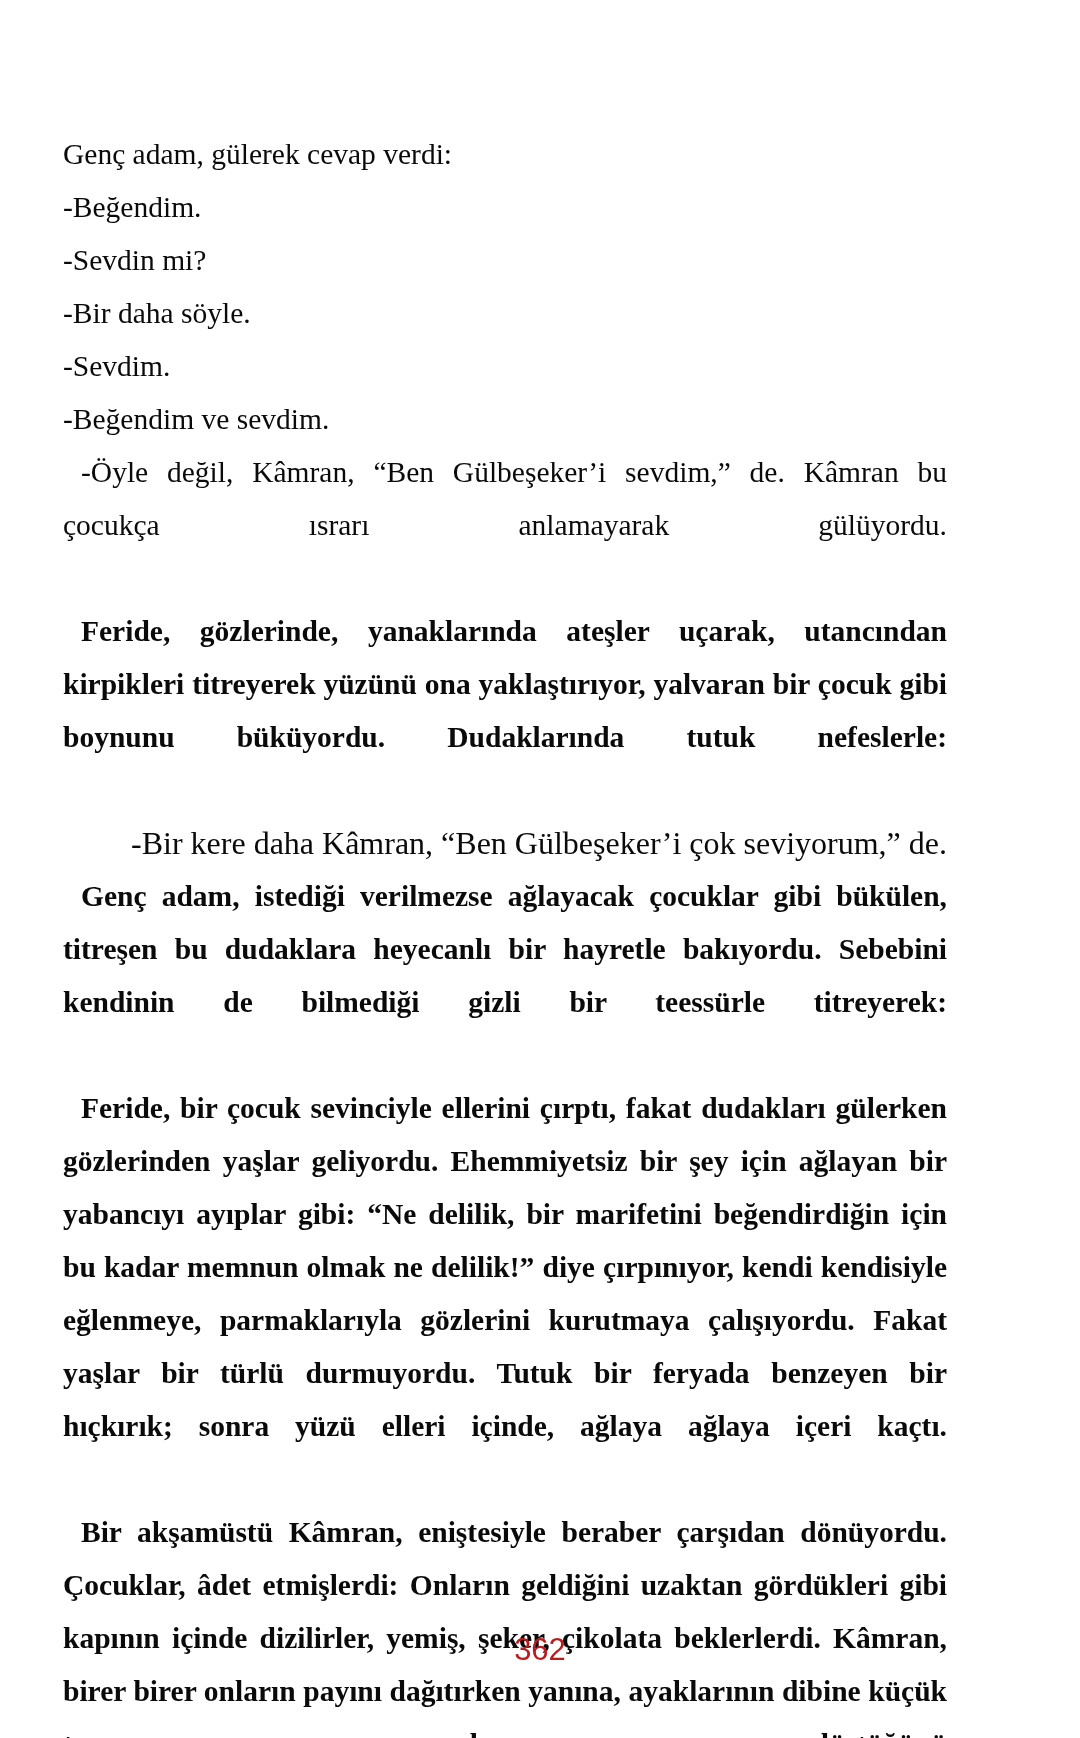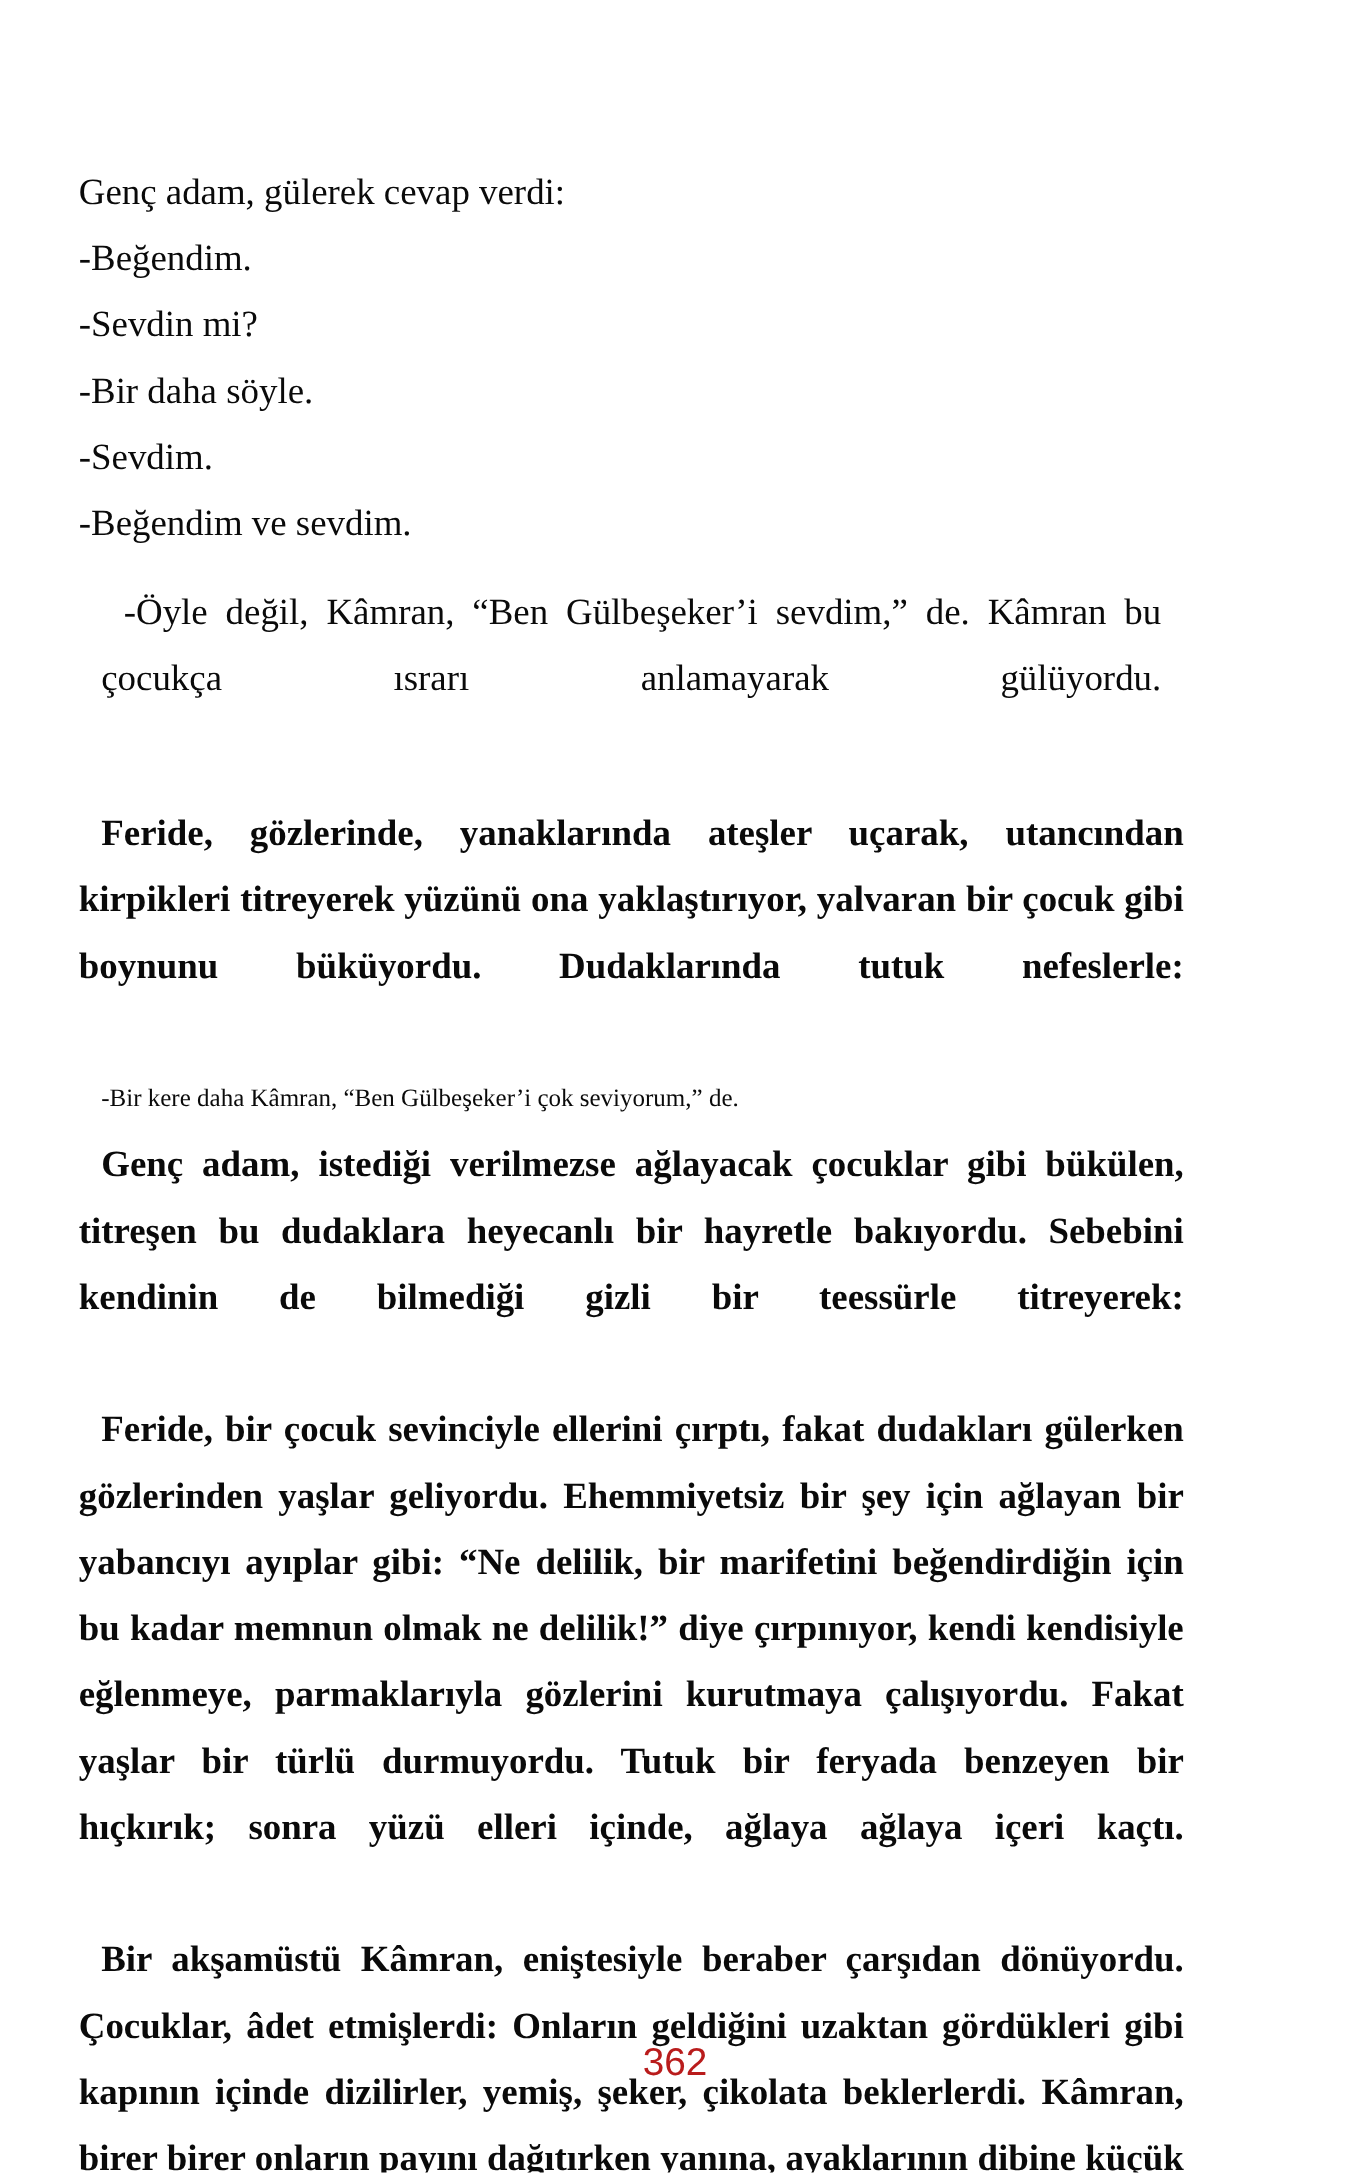--- a/index.html
+++ b/index.html
@@ -38,43 +38,43 @@
     line-height: 53px;
     text-align: left;
     text-indent: 0;
     white-space: nowrap;
   }
 
   
   p.line-indent {
     margin: 0;
     padding: 0;
-    font-size: 20px;
+    font-size: 32px;
     line-height: 53px;
-    text-align: left;
+    text-align: right;
     text-indent: 18px;
     white-space: nowrap;
   }
 
   
   p.para {
     margin: 0;
     padding: 0;
     font-size: 29.5px;
     line-height: 53px;
     text-align: justify;
     text-justify: inter-word;
     text-indent: 18px;
     hyphens: none;
     font-weight: bold;
   }
 
   
   p.para-flow {
-    margin: 18px;
+    margin: 0;
     padding: 0;
     font-size: 29.5px;
     line-height: 53px;
     text-align: justify;
     text-justify: inter-word;
     text-indent: 18px;
   }
 
   p.para::after,
   p.para-flow::after {

